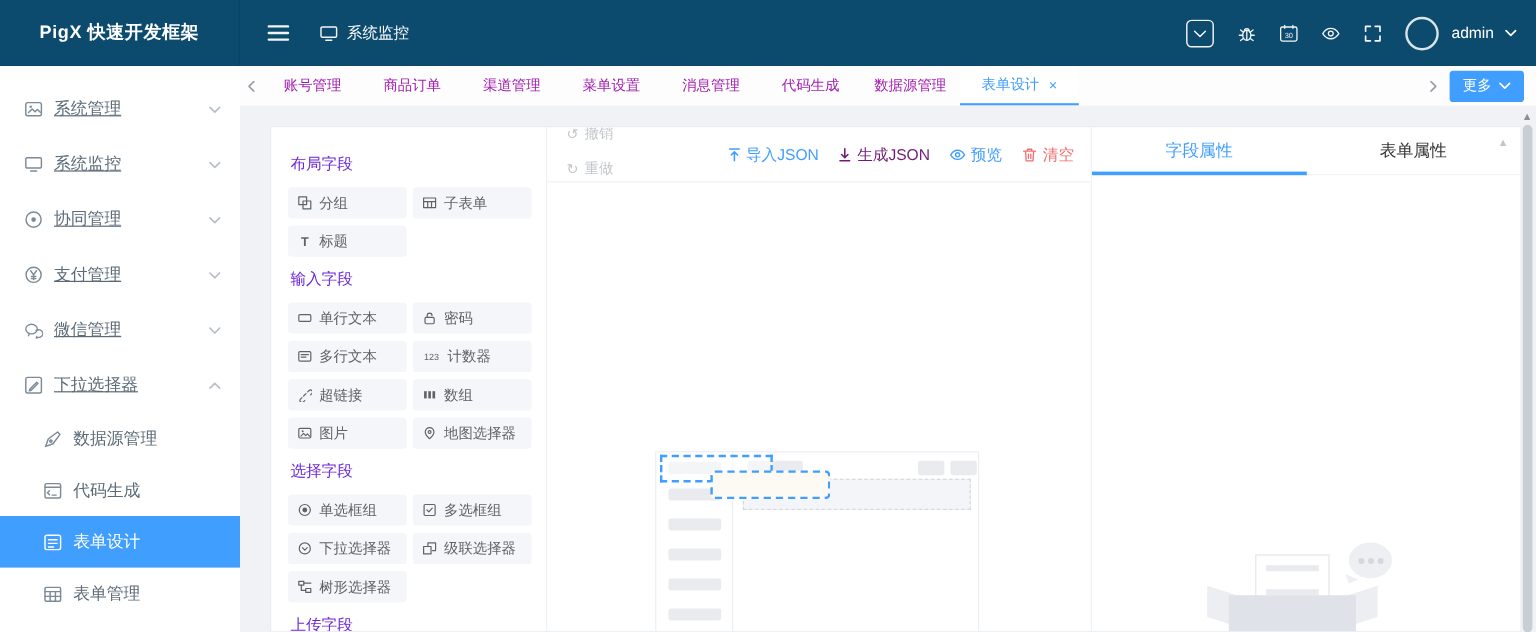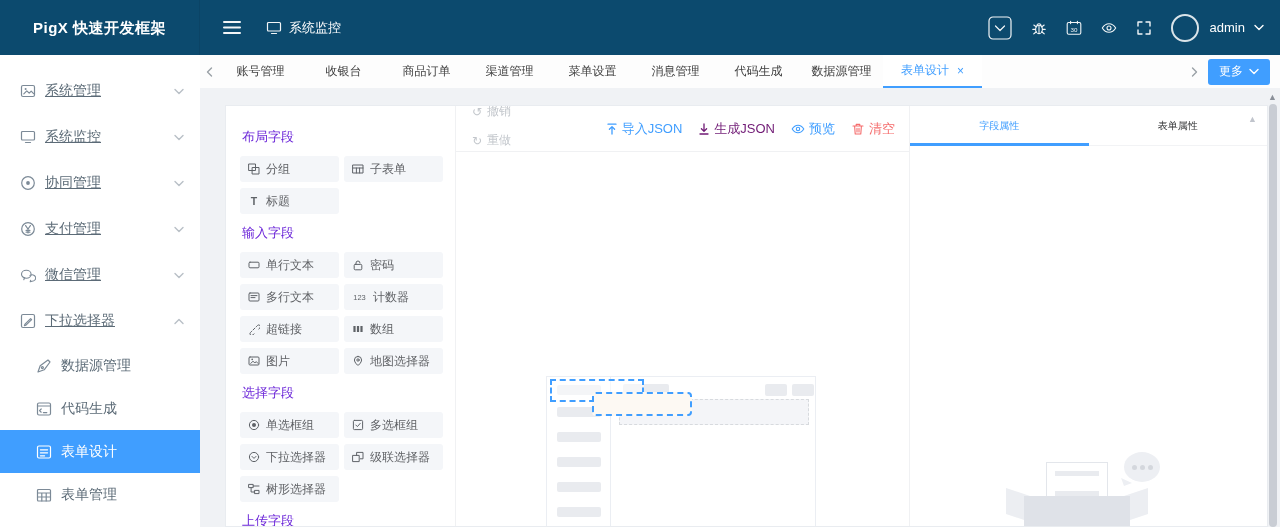--- a/index.html
+++ b/index.html
@@ -21,21 +21,21 @@
     border:2px solid rgba(255,255,255,.85); cursor:pointer; }
   .uname { font-size:13px; margin-left:-8px; cursor:pointer; }
   .hchev { margin-left:-10px; cursor:pointer; display:flex; }
 
   
   .tabbar { position:absolute; left:200px; top:55px; width:1080px; height:33px;
     background:#fdfdfd; display:flex; align-items:center; }
   .tnav { color:#9aa0a6; margin:0 6px; display:flex; cursor:pointer; }
   .tabs { display:flex; align-items:stretch; height:33px; flex:1; overflow:hidden; }
   .tab { width:83px; display:flex; align-items:center; justify-content:center;
-    font-size:12px; color:#404040; cursor:pointer; white-space:nowrap; }
+    font-size:12px; color:#a21caf; cursor:pointer; white-space:nowrap; }
   .tab.active { width:auto; padding:0 18px; background:#fff; color:#409EFF;
     border-bottom:2px solid #409EFF; gap:8px; }
   .tab .x { font-size:12px; cursor:pointer; }
   .more { height:26px; padding:0 11px; margin:0 10px 0 4px; border:none; border-radius:3px;
     background:#409EFF; color:#fff; font-size:12px; display:flex; align-items:center;
     gap:6px; cursor:pointer; font-family:inherit; }
 
   
   .sidebar { position:absolute; left:0; top:55px; width:200px; height:472px;
     background:#fff; padding-top:13px; z-index:5; }
@@ -84,21 +84,21 @@
     border:2px dashed #409EFF; background:rgba(255,255,255,.5); }
   .dash2 { position:absolute; left:45px; top:15px; width:100px; height:24px;
     border:2px dashed #409EFF; border-radius:4px; background:#fdf9f3; }
   .dropzone { position:absolute; left:72px; top:22px; width:190px; height:26px;
     background:#f4f5f8; border:1px dashed #d7dade; }
 
   
   .props { width:358px; border-left:1px solid #f0f1f3; position:relative; overflow:hidden; }
   .ptabs { display:flex; height:40px; border-bottom:1px solid #f2f3f5; }
   .ptab { flex:1; display:flex; align-items:center; justify-content:center;
-    font-size:10px; color:#303133; cursor:pointer; position:relative; }
+    font-size:14px; color:#303133; cursor:pointer; position:relative; }
   .ptab.active { color:#409EFF; }
   .ptab.active::after { content:""; position:absolute; left:0; right:0; bottom:-1px;
     height:3px; background:#409EFF; }
   .inner-sb { position:absolute; right:10px; top:8px; color:#c0c4cc; font-size:9px; }
 
   
   .empty { position:absolute; left:108px; top:338px; width:150px; height:90px; }
   .e-bubble { position:absolute; right:8px; top:8px; width:36px; height:30px;
     background:#edeff3; border-radius:50%; display:flex; align-items:center;
     justify-content:center; gap:3px; }
@@ -185,23 +185,20 @@
   <span class="tnav" id="tnav-l">
       <svg width="7" height="10" viewBox="0 0 7 10" fill="none" stroke="currentColor" stroke-width="1.4" stroke-linecap="round" stroke-linejoin="round">
         <path d="M5.5 1l-4 4 4 4"></path>
       </svg>
     </span>
   <div class="tabs" id="tabs">
       <div class="tab">
         <span>账号管理</span>
       </div>
       <div class="tab">
-        <span>收银台</span>
-      </div>
-      <div class="tab">
         <span>商品订单</span>
       </div>
       <div class="tab">
         <span>渠道管理</span>
       </div>
       <div class="tab">
         <span>菜单设置</span>
       </div>
       <div class="tab">
         <span>消息管理</span>

